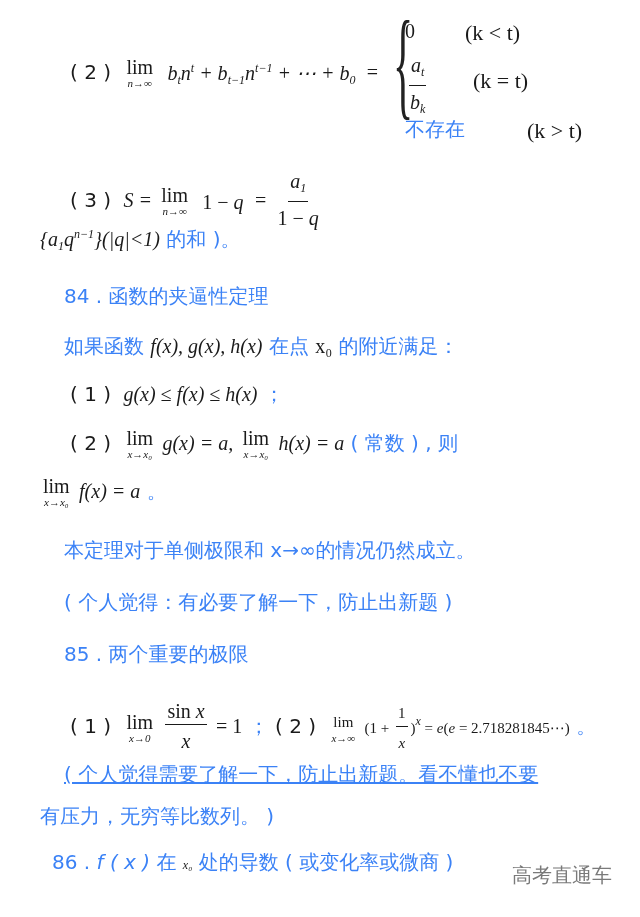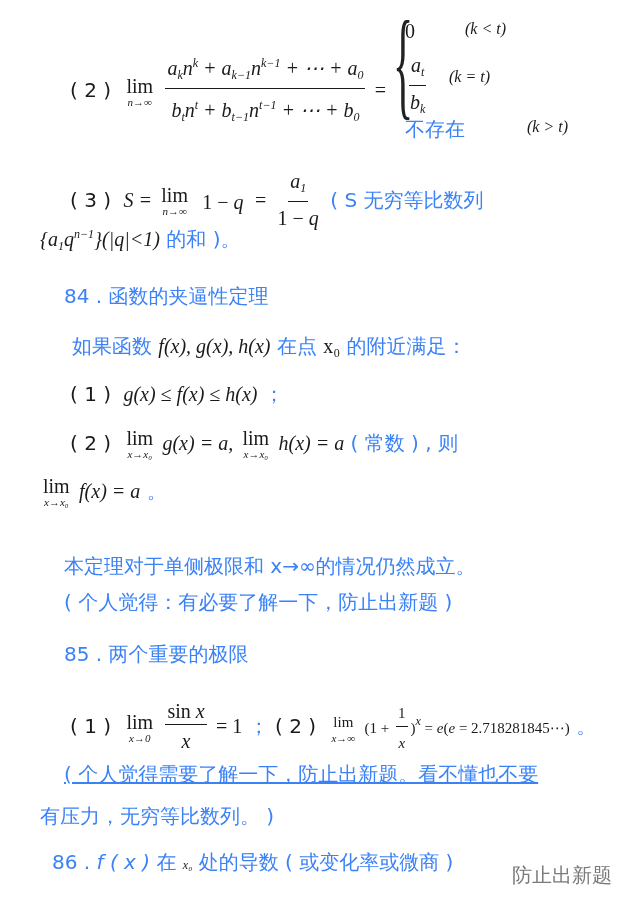--- a/index.html
+++ b/index.html
@@ -14,78 +14,76 @@
   .lim { display: inline-flex; flex-direction: column; align-items: center; vertical-align: middle; margin: 0 3px; }
   .lim .top { font-family: "Liberation Serif", serif; font-size: 20px; line-height: 20px; }
   .lim .bot { font-family: "Liberation Serif", serif; font-style: italic; font-size: 11px; line-height: 12px; }
   .frac { display: inline-flex; flex-direction: column; align-items: center; vertical-align: middle; margin: 0 3px; }
   .frac .num { padding: 0 2px 2px; border-bottom: 1.2px solid #1a1a1a; line-height: 22px; }
   .frac .den { padding: 2px 2px 0; line-height: 28px; }
   .label { font-family: "DejaVu Sans", sans-serif; font-size: 20px; margin-right: 6px; }
   .cases { position: absolute; left: 393px; top: 4px; width: 200px; height: 130px; }
   .brace { position: absolute; left: 0; top: 0; font-family: "Liberation Serif", serif; font-size: 120px; line-height: 120px; transform: scaleX(0.35); transform-origin: left top; color: #222; }
   .case { position: absolute; left: 12px; font-family: "Liberation Serif", serif; font-size: 20px; white-space: nowrap; }
-  .cond { position: absolute; font-family: "Liberation Serif", serif; font-style: italic; font-size: 16px; }
+  .cond { position: absolute; font-family: "Liberation Serif", serif; font-size: 22px; }
   .watermark { position: absolute; right: 28px; bottom: 28px; font-size: 20px; color: #7a7a7a; font-family: "DejaVu Sans", sans-serif; }
   .small-math { font-size: 15px; }
 </style>
 </head>
 <body>
 
 <div class="line" style="top:52px; left:70px;">
   <span class="label">( 2 )</span>
   <span class="lim">
     <span class="top">lim</span>
     <span class="bot">n→∞</span>
   </span>
   <span class="frac m">
-    <span class="num">a<span class="sub">k</span>n<span class="sup">k</span> + a<span class="sub">k−1</span>n<span class="sup">k−1</span> + ⋯ + a<span class="sub">0</span></span>
     <span class="den">b<span class="sub">t</span>n<span class="sup">t</span> + b<span class="sub">t−1</span>n<span class="sup">t−1</span> + ⋯ + b<span class="sub">0</span></span>
   </span>
   <span class="mr">=</span>
 </div>
 <div class="cases">
   <div class="brace">{</div>
   <div class="case" style="top:16px;">0</div>
   <div class="cond" style="top:16px; left:72px;">(k &lt; t)</div>
   <div class="case" style="top:50px;">
     <span class="frac m">
         <span class="num">a<span class="sub">t</span></span>
         <span class="den">b<span class="sub">k</span></span>
       </span>
   </div>
-  <div class="cond" style="top:64px; left:56px;">(k = t)</div>
+  <div class="cond" style="top:64px; left:80px;">(k = t)</div>
   <div class="case cn" style="top:112px;">不存在</div>
   <div class="cond" style="top:114px; left:134px;">(k &gt; t)</div>
 </div>
 
 <div class="line" style="top:170px; left:70px;">
   <span class="label">( 3 )</span>
   <span class="m">S =</span>
   <span class="lim">
       <span class="top">lim</span>
       <span class="bot">n→∞</span>
     </span>
   <span class="frac m">
       <span class="den mr">1 − <i>q</i></span>
     </span>
   <span class="mr">=</span>
   <span class="frac m">
       <span class="num">a<span class="sub">1</span></span>
       <span class="den mr">1 − <i>q</i></span>
     </span>
-  <span class="cn">( S 无穷等比数列</span>
 </div>
 <div class="line" style="top:228px; left:40px;">
   <span class="m">{a<span class="sub">1</span>q<span class="sup">n−1</span>}(|q|&lt;1)</span>
   <span class="cn">的和 )。</span>
 </div>
 
 <div class="line cn" style="top:286px; left:64px;">84 . 函数的夹逼性定理</div>
-<div class="line" style="top:336px; left:72px;text-align:right;">
+<div class="line" style="top:336px; left:64px;text-align:right;">
   <span class="cn">如果函数</span>
   <span class="m">f(x),  g(x),  h(x)</span>
   <span class="cn">在点</span>
   <span class="mr">x₀</span>
   <span class="cn">的附近满足：</span>
 </div>
 <div class="line" style="top:384px; left:70px;">
   <span class="label">( 1 )</span>
   <span class="m">g(x) ≤ f(x) ≤ h(x)</span>
   <span class="cn">；</span>
@@ -105,21 +103,21 @@
   <span class="cn">( 常数 ) , 则</span>
 </div>
 <div class="line" style="top:476px; left:40px;">
   <span class="lim">
       <span class="top">lim</span>
       <span class="bot">x→x₀</span>
     </span>
   <span class="m">f(x) = a</span>
   <span class="cn">。</span>
 </div>
-<div class="line cn" style="top:540px; left:64px;margin-top:16px;">本定理对于单侧极限和 x→∞的情况仍然成立。</div>
+<div class="line cn" style="top:540px; left:64px;">本定理对于单侧极限和 x→∞的情况仍然成立。</div>
 <div class="line cn" style="top:592px; left:64px;">( 个人觉得：有必要了解一下，防止出新题 )</div>
 
 <div class="line cn" style="top:644px; left:64px;">85 . 两个重要的极限</div>
 <div class="line" style="top:700px; left:70px;">
   <span class="label">( 1 )</span>
   <span class="lim">
       <span class="top">lim</span>
       <span class="bot">x→0</span>
     </span>
   <span class="frac m">
@@ -143,13 +141,13 @@
 <div class="line cn" style="top:806px; left:40px;">有压力，无穷等比数列。 )</div>
 
 <div class="line" style="top:852px; left:52px;">
   <span class="cn">86 . </span>
   <span class="cn" style="font-style:italic;">f ( x )</span>
   <span class="cn"> 在</span>
   <span class="m" style="font-size:12px;">x₀</span>
   <span class="cn">处的导数 ( 或变化率或微商 )</span>
 </div>
 
-<div class="watermark">防止出新题</div>
+<div class="watermark">高考直通车</div>
 
 </body></html>

